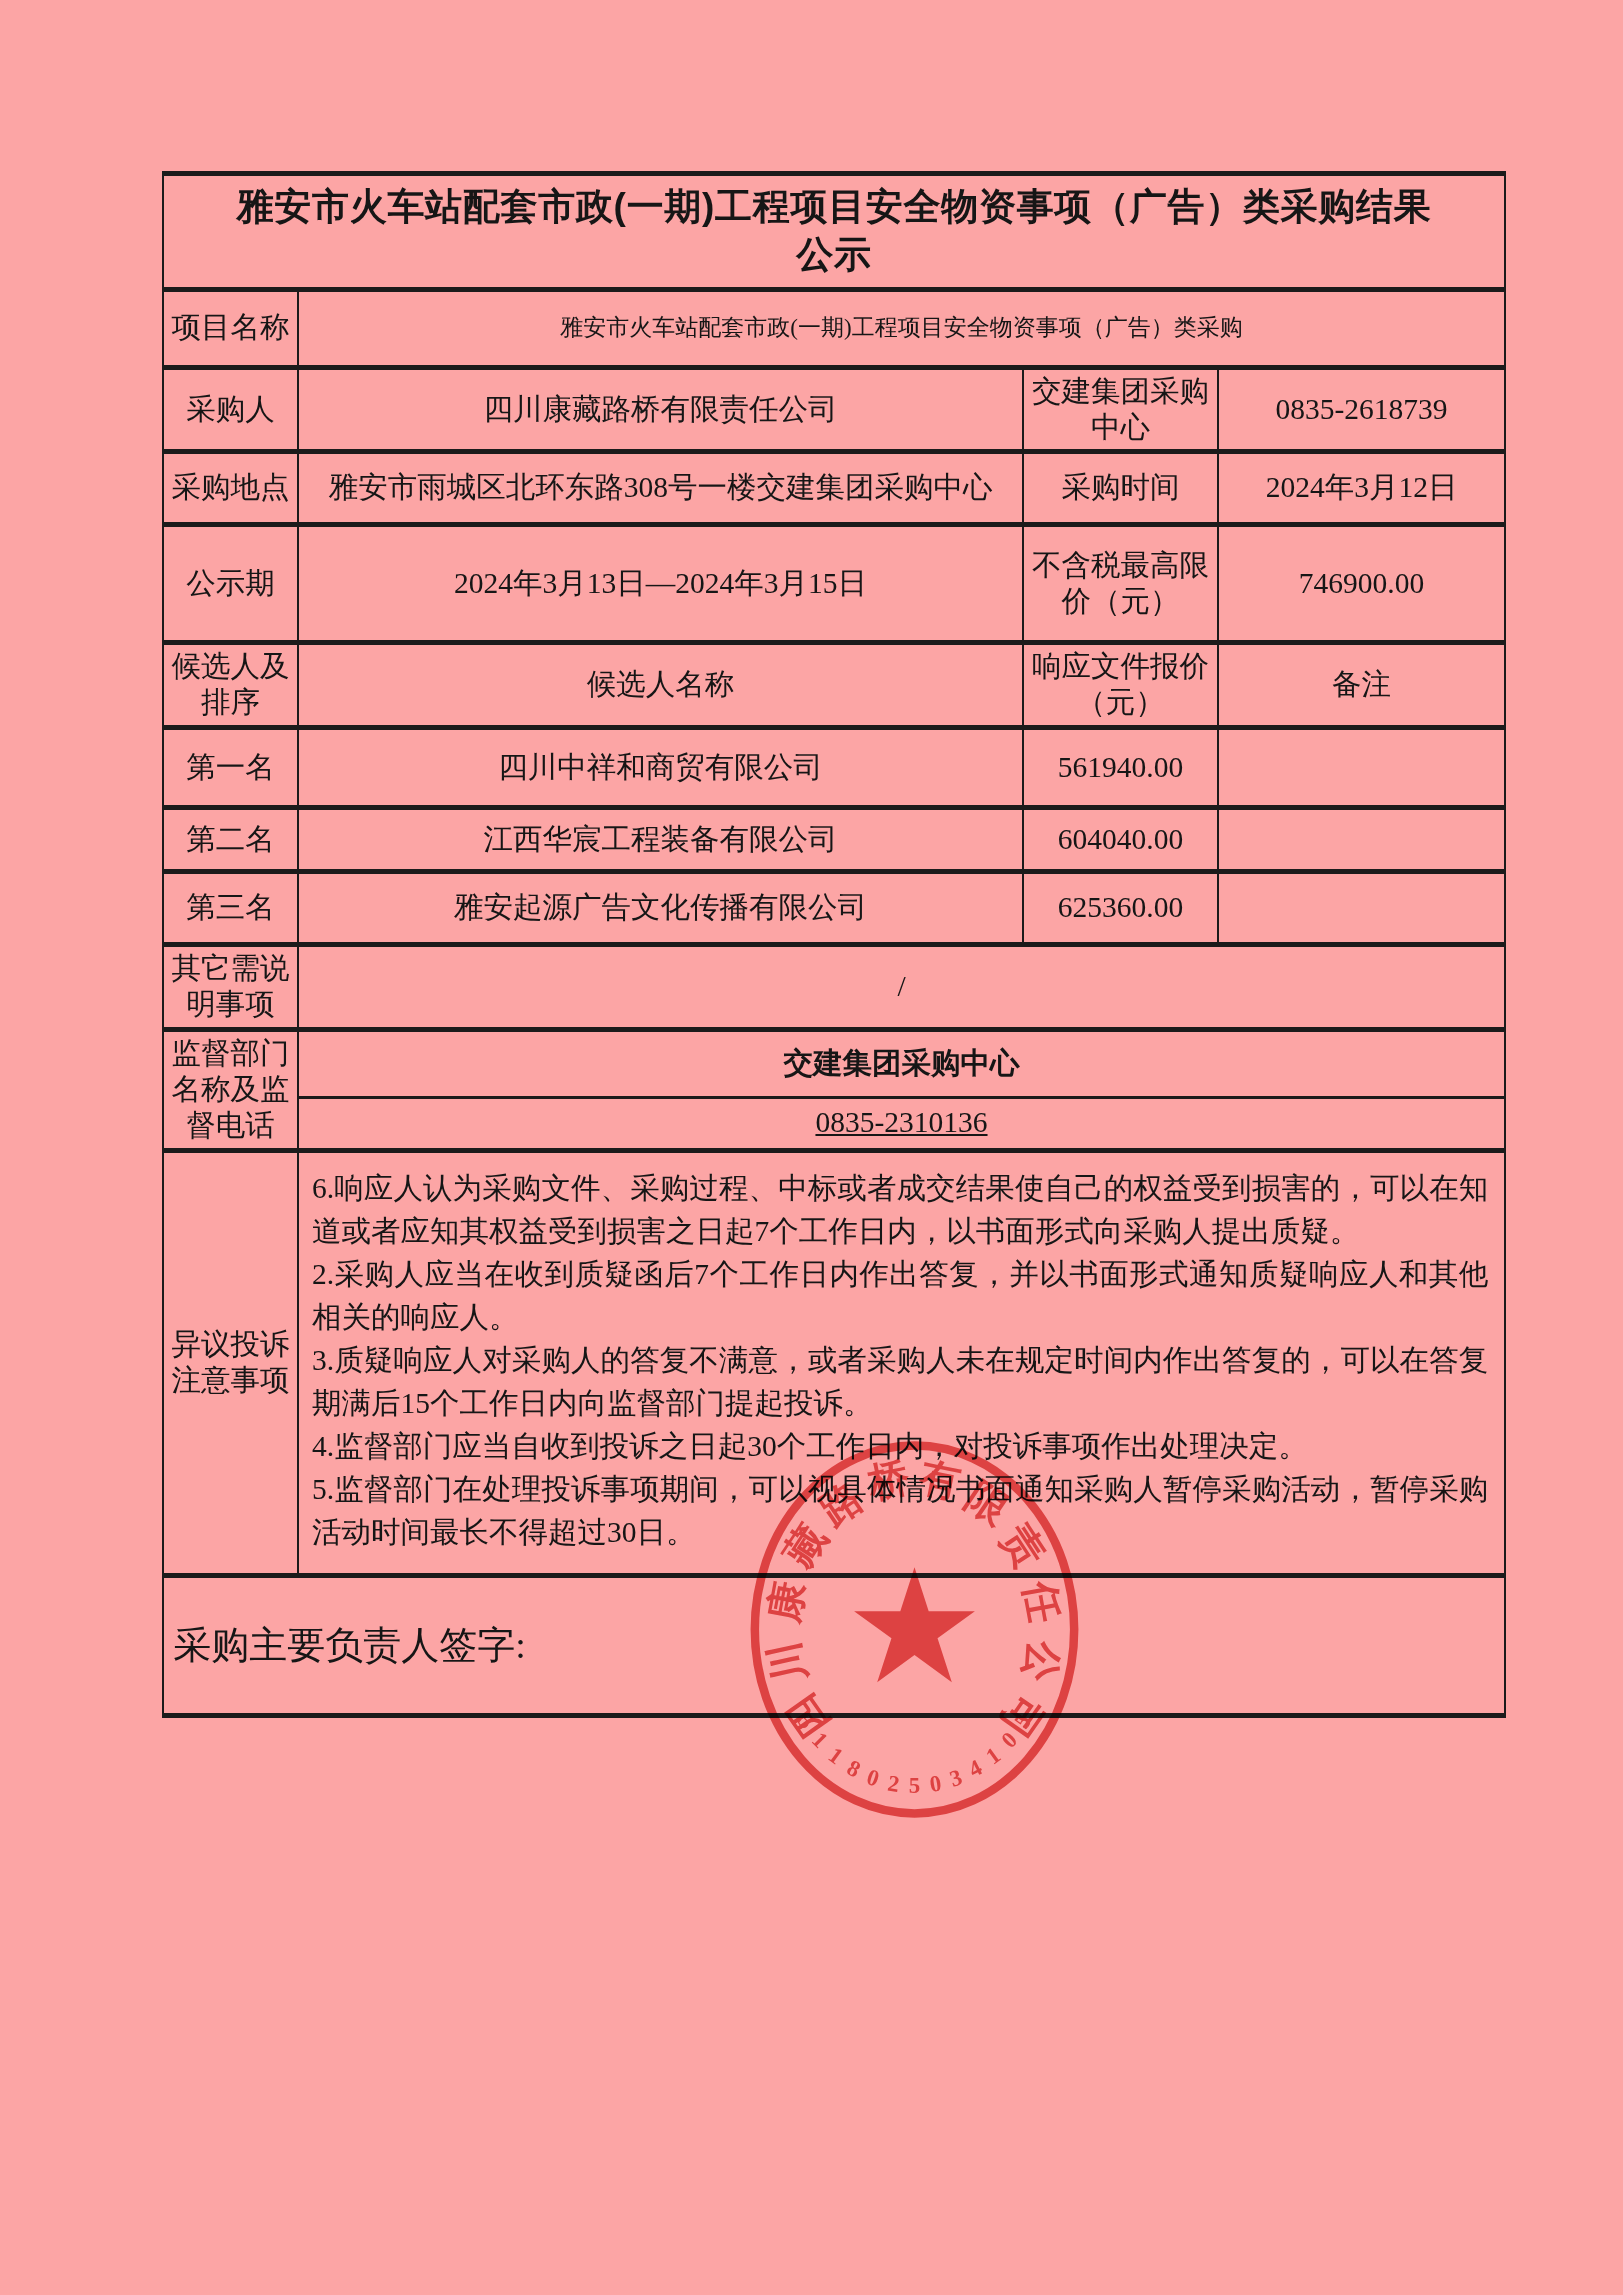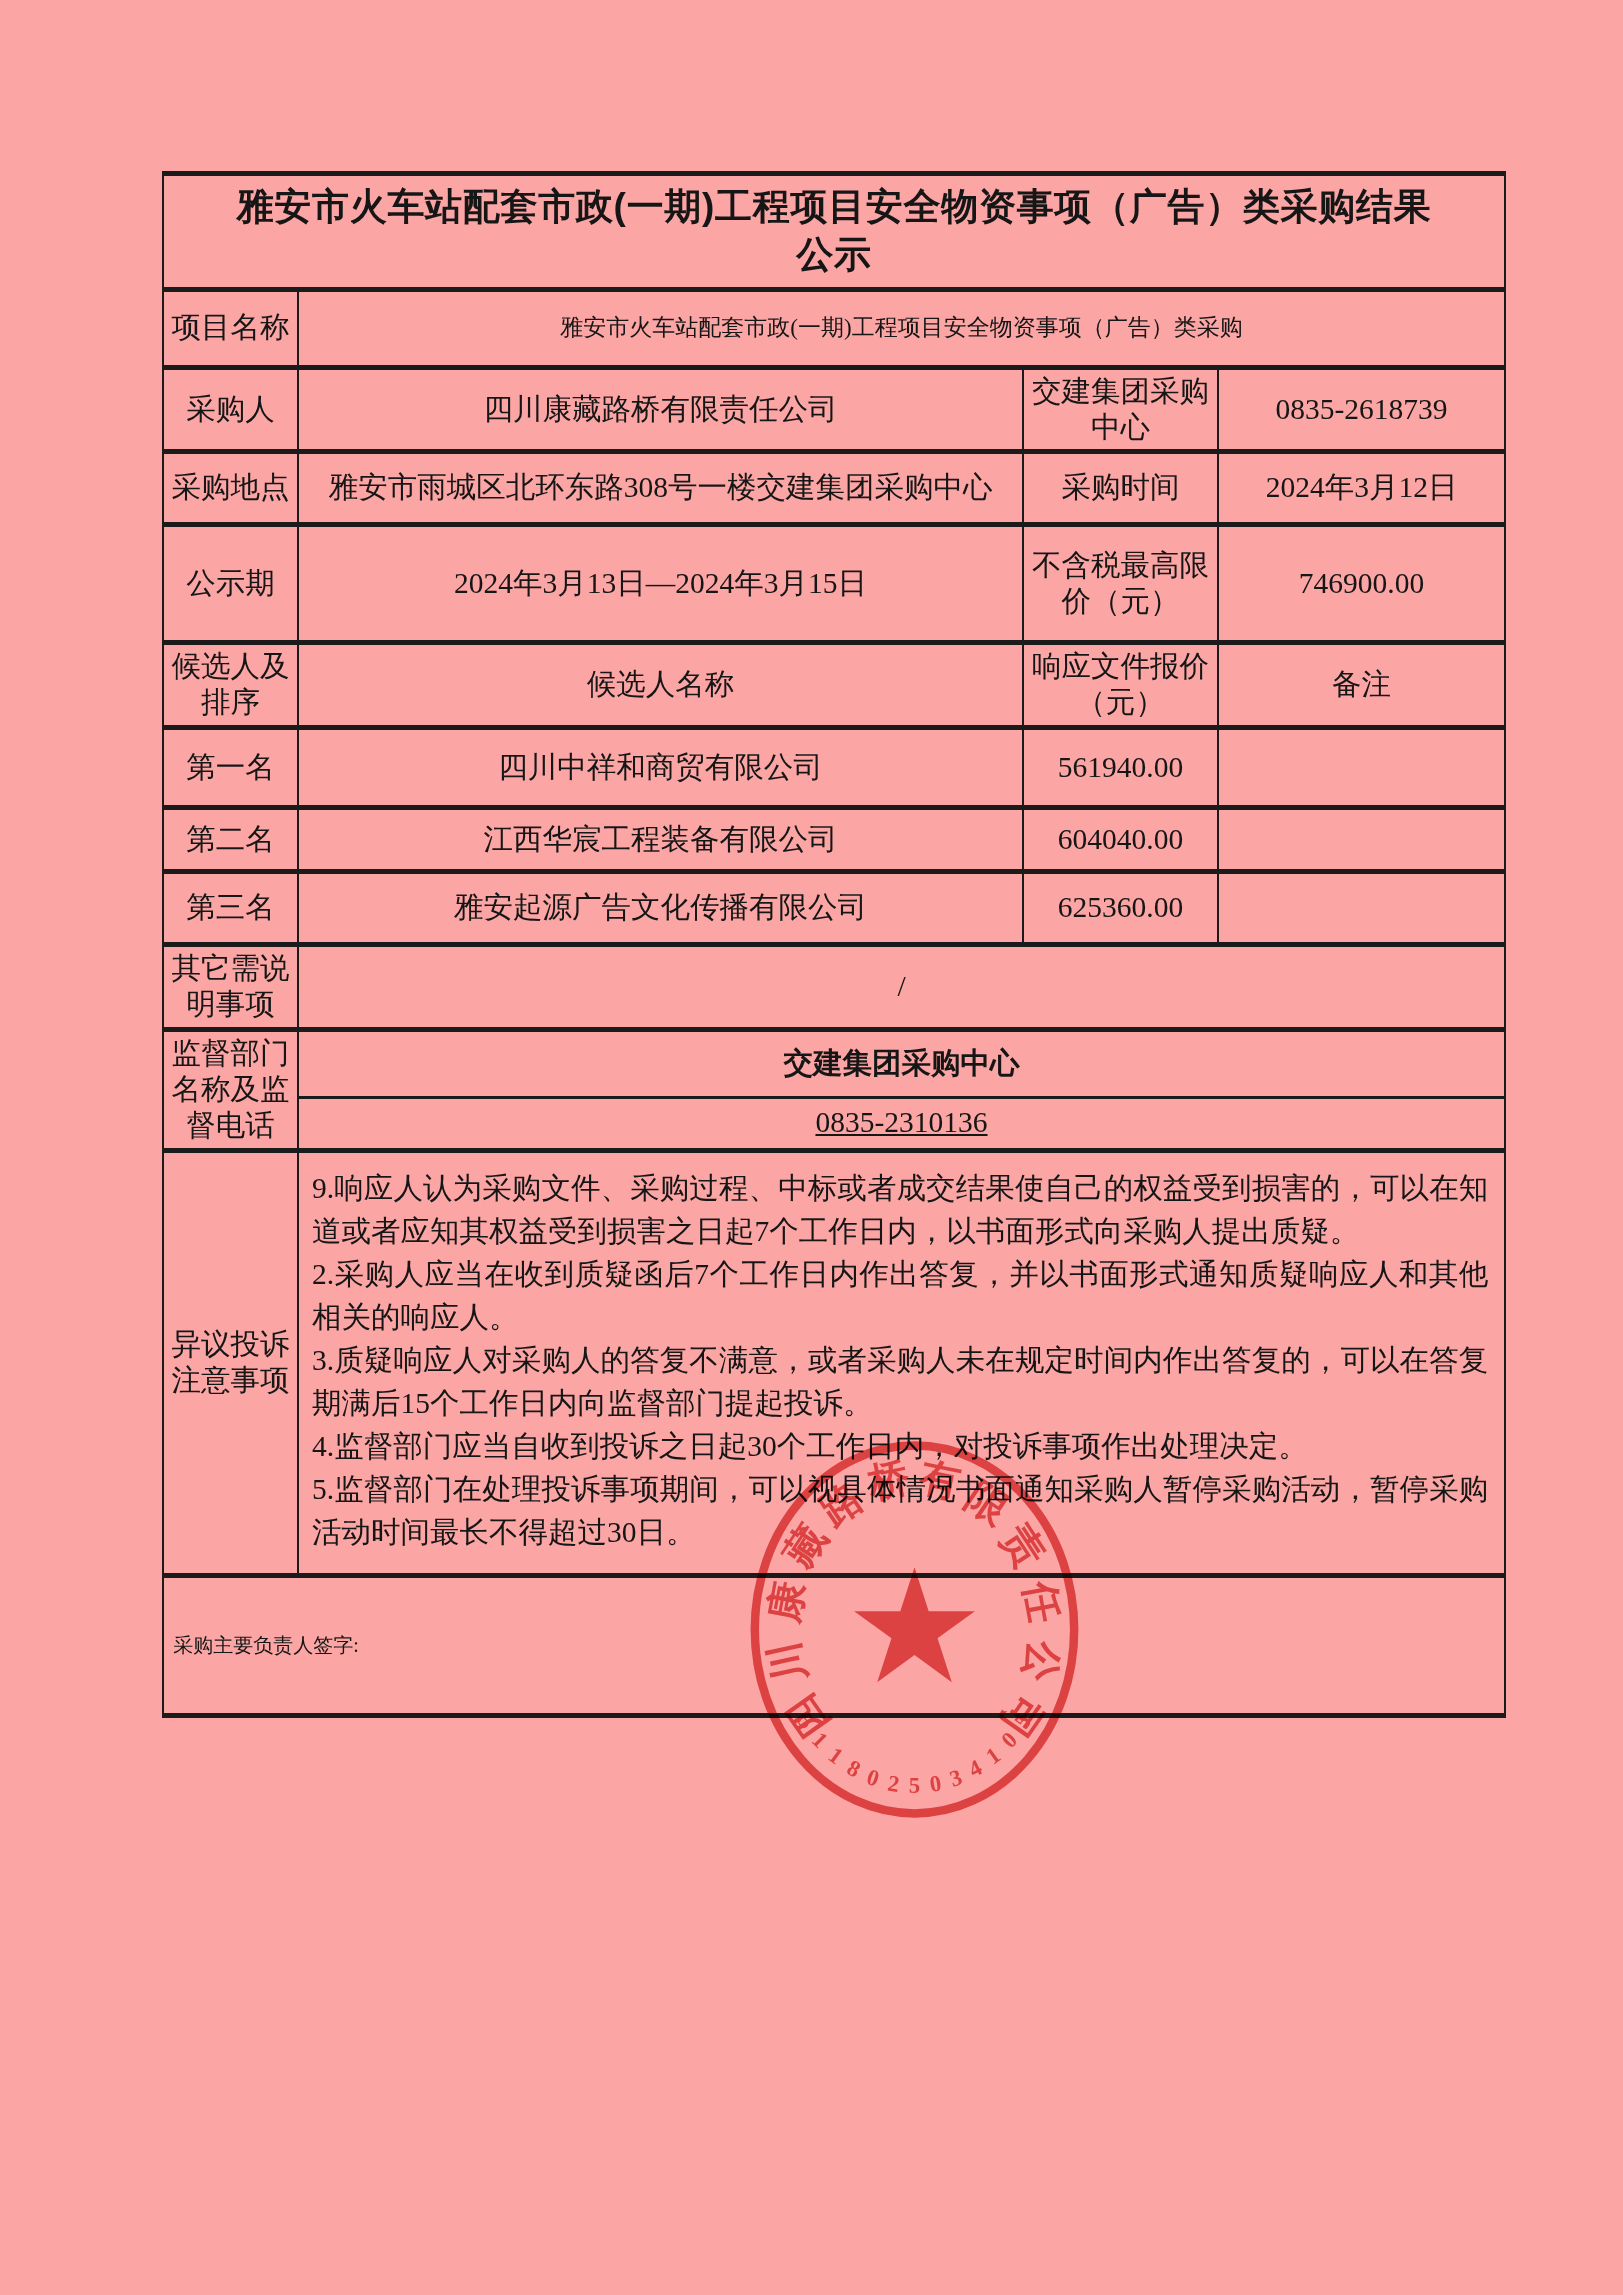--- a/index.html
+++ b/index.html
@@ -74,21 +74,21 @@
   }
   td.objection-cell p {
     margin: 0;
     font-size: 29.5px;
     line-height: 43px;
   }
 
   td.signature-cell {
     text-align: left;
     padding-left: 9.2px;
-    font-size: 20px;
+    font-size: 38px;
   }
 
   
   .stamp {
     position: absolute;
     left: 718px;
     top: 1407px;
     width: 393px;
     height: 445px;
     mix-blend-mode: multiply;
@@ -185,21 +185,21 @@
       <td rowspan="2">监督部门名称及监督电话</td>
       <td colspan="3" class="sub-b">交建集团采购中心</td>
     </tr>
     <tr class="r-supb">
       <td colspan="3" class="sub-t">0835-2310136</td>
     </tr>
 
     <tr class="r-object">
       <td>异议投诉注意事项</td>
       <td colspan="3" class="objection-cell">
-        <p>9.响应人认为采购文件、采购过程、中标或者成交结果使自己的权益受到损害的，可以在知道或者应知其权益受到损害之日起7个工作日内，以书面形式向采购人提出质疑。</p>
+        <p>6.响应人认为采购文件、采购过程、中标或者成交结果使自己的权益受到损害的，可以在知道或者应知其权益受到损害之日起7个工作日内，以书面形式向采购人提出质疑。</p>
         <p>2.采购人应当在收到质疑函后7个工作日内作出答复，并以书面形式通知质疑响应人和其他相关的响应人。</p>
         <p>3.质疑响应人对采购人的答复不满意，或者采购人未在规定时间内作出答复的，可以在答复期满后15个工作日内向监督部门提起投诉。</p>
         <p>4.监督部门应当自收到投诉之日起30个工作日内，对投诉事项作出处理决定。</p>
         <p>5.监督部门在处理投诉事项期间，可以视具体情况书面通知采购人暂停采购活动，暂停采购活动时间最长不得超过30日。</p>
       </td>
     </tr>
 
     <tr class="r-sign">
       <td colspan="4" class="signature-cell">采购主要负责人签字:</td>
     </tr>

